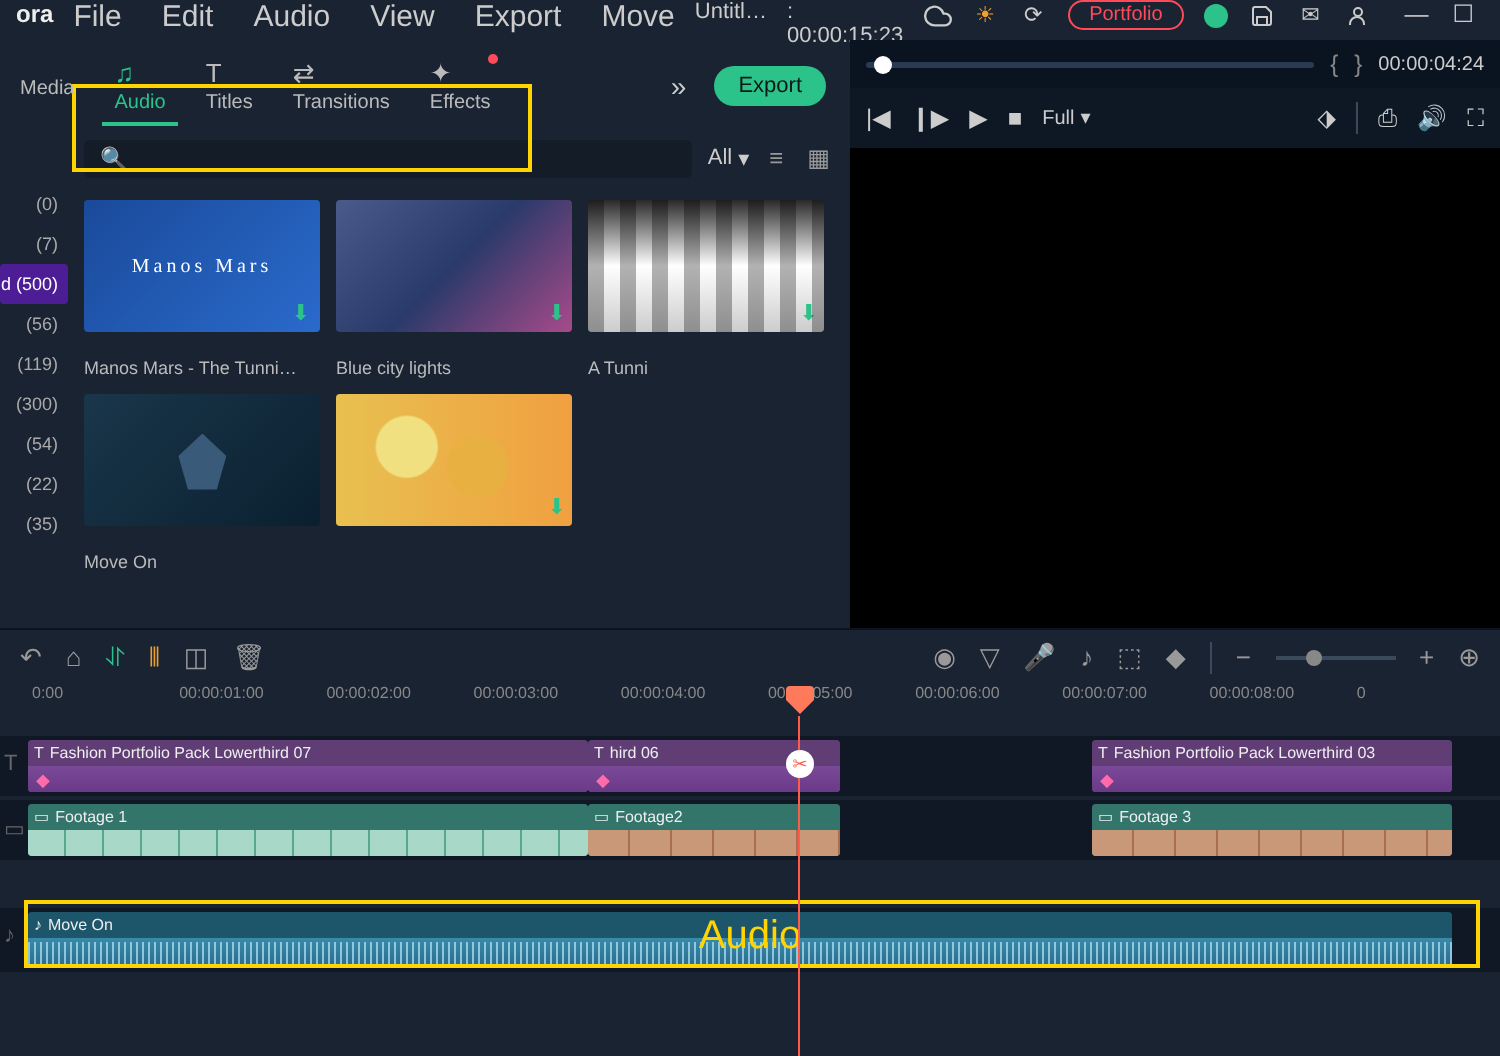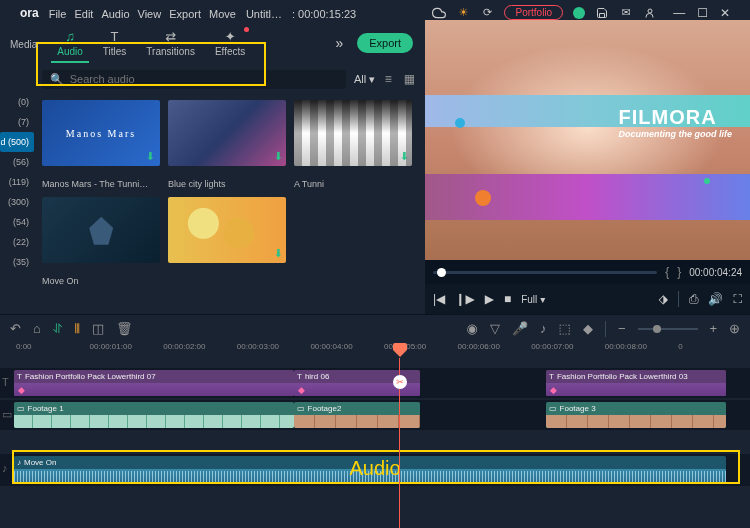--- a/index.html
+++ b/index.html
@@ -1,45 +1,45 @@
 <!DOCTYPE html>
 <html><head>
 <meta charset="utf-8">
 <style>
 *{margin:0;padding:0;box-sizing:border-box;font-family:Arial,sans-serif;-webkit-font-smoothing:antialiased}
 body{background:#1a2332;color:#ccc;width:750px;height:528px;overflow:hidden;font-size:11px;position:relative}
-.topbar{height:20px;display:flex;align-items:flex-end;padding:0 20px;gap:10px;background:#1a2332}
+.topbar{height:20px;display:flex;align-items:flex-start;padding:0 8px;gap:10px;background:#1a2332}
 .app-title{color:#eee;font-size:12px;font-weight:700}
-.menu{display:flex;gap:8px;color:#ccc;font-size:11px}
+.menu{display:flex;gap:20px;color:#ccc;font-size:15px}
 .menu span{cursor:pointer}
 .doc{color:#ccc;font-size:11px}
 .tc{color:#ccc;font-size:11px}
 .top-icons{display:flex;gap:10px;align-items:center;margin-left:auto}
 .top-icons .ic{width:14px;height:14px;display:flex;align-items:center;justify-content:center;color:#ccc;cursor:pointer}
 .purchase{border:1px solid #ff4a5a;color:#ff4a5a;padding:1px 10px;border-radius:9px;font-size:10px;cursor:pointer}
 .green-dot{width:12px;height:12px;border-radius:50%;background:#2cc38a}
 .win-ctrl{display:flex;gap:12px;margin-left:6px;color:#ccc;font-size:12px}
 .win-ctrl span{cursor:pointer}
 
 .main{display:flex;height:294px}
 .left{width:425px;display:flex;flex-direction:column;position:relative}
 .tabs-row{display:flex;align-items:center;height:46px;padding:0 8px;gap:4px}
-.tab{display:flex;flex-direction:column;align-items:center;gap:2px;padding:3px 8px;color:#bbb;cursor:pointer;font-size:10px;position:relative}
+.tab{display:flex;flex-direction:column;gap:2px;padding:3px 8px;color:#bbb;cursor:pointer;font-size:10px;position:relative}
 .tab.active{color:#2cc38a}
 .tab.active::after{content:"";position:absolute;bottom:-3px;left:2px;right:2px;height:2px;background:#2cc38a}
 .tab .ic{font-size:13px}
 .tab .dot{position:absolute;top:1px;right:4px;width:5px;height:5px;border-radius:50%;background:#ff4a5a}
 .highlight-tabs{position:absolute;left:36px;top:22px;width:230px;height:44px;border:2px solid #ffd400;pointer-events:none}
 .more{margin-left:auto;color:#ccc;font-size:14px;cursor:pointer;padding:0 10px}
 .export{background:#2cc38a;color:#0a1a1a;padding:4px 12px;border-radius:11px;font-size:11px;cursor:pointer;margin-right:4px}
 
 .browser{display:flex;flex:1;overflow:hidden}
 .cats{width:34px;display:flex;flex-direction:column;padding-top:26px;background:#1a2332}
 .cat{height:20px;display:flex;align-items:center;justify-content:flex-end;padding-right:5px;color:#aaa;font-size:9px;cursor:pointer}
-.cat.sel{background:#0369a1;color:#fff;border-radius:2px}
+.cat.sel{background:#4c1d95;color:#fff;border-radius:2px}
 .content{flex:1;padding:0 8px}
 .search-row{display:flex;align-items:center;gap:8px;height:26px}
 .search{flex:1;display:flex;align-items:center;gap:6px;background:#141c28;border-radius:3px;padding:3px 8px;color:#888}
 .search input{background:transparent;border:none;outline:none;color:#ccc;flex:1;font-size:11px}
 .all-sel{display:flex;gap:3px;color:#ccc;font-size:11px;cursor:pointer}
 .grid-ic,.list-ic{color:#999;cursor:pointer;font-size:12px;padding:0 2px}
 
 .thumbs{display:flex;flex-wrap:wrap;gap:8px;margin-top:8px}
 .thumb{width:118px;cursor:pointer}
 .timg{width:118px;height:66px;border-radius:2px;position:relative;overflow:hidden}
@@ -199,21 +199,20 @@
           <div class="cat">(119)</div>
           <div class="cat">(300)</div>
           <div class="cat">(54)</div>
           <div class="cat">(22)</div>
           <div class="cat">(35)</div>
         </div>
       <div class="content">
         <div class="search-row">
           <div class="search">
             <span>🔍</span>
-            <input placeholder="Search audio" style="">
           </div>
           <div class="all-sel">
               <span>All</span> 
               <span>▾</span>
             </div>
           <span class="grid-ic">≡</span>
           <span class="list-ic">▦</span>
         </div>
         <div class="thumbs" id="thumbs">
             <div class="thumb">
@@ -242,31 +241,20 @@
                 <span class="dl">⬇</span>
               </div>
               <div class="tname"></div>
             </div>
           </div>
       </div>
     </div>
   </div>
 
   <div class="preview">
-    <div class="pimg">
-      <div class="band top"></div>
-      <div class="band bot"></div>
-      <span class="pd1"></span>
-      <span class="pd2"></span>
-      <span class="pd3"></span>
-      <div class="brand">
-        <div class="b1">FILMORA</div>
-        <div class="b2">Documenting the good life</div>
-      </div>
-    </div>
     <div class="scrub">
       <div class="scrub-line">
           <div class="scrub-dot"></div>
         </div>
       <span class="scrub-ic">{</span>
       <span class="scrub-ic">}</span>
       <span class="scrub-time">00:00:04:24</span>
     </div>
     <div class="pctrl">
       <span class="ic">|◀</span>

